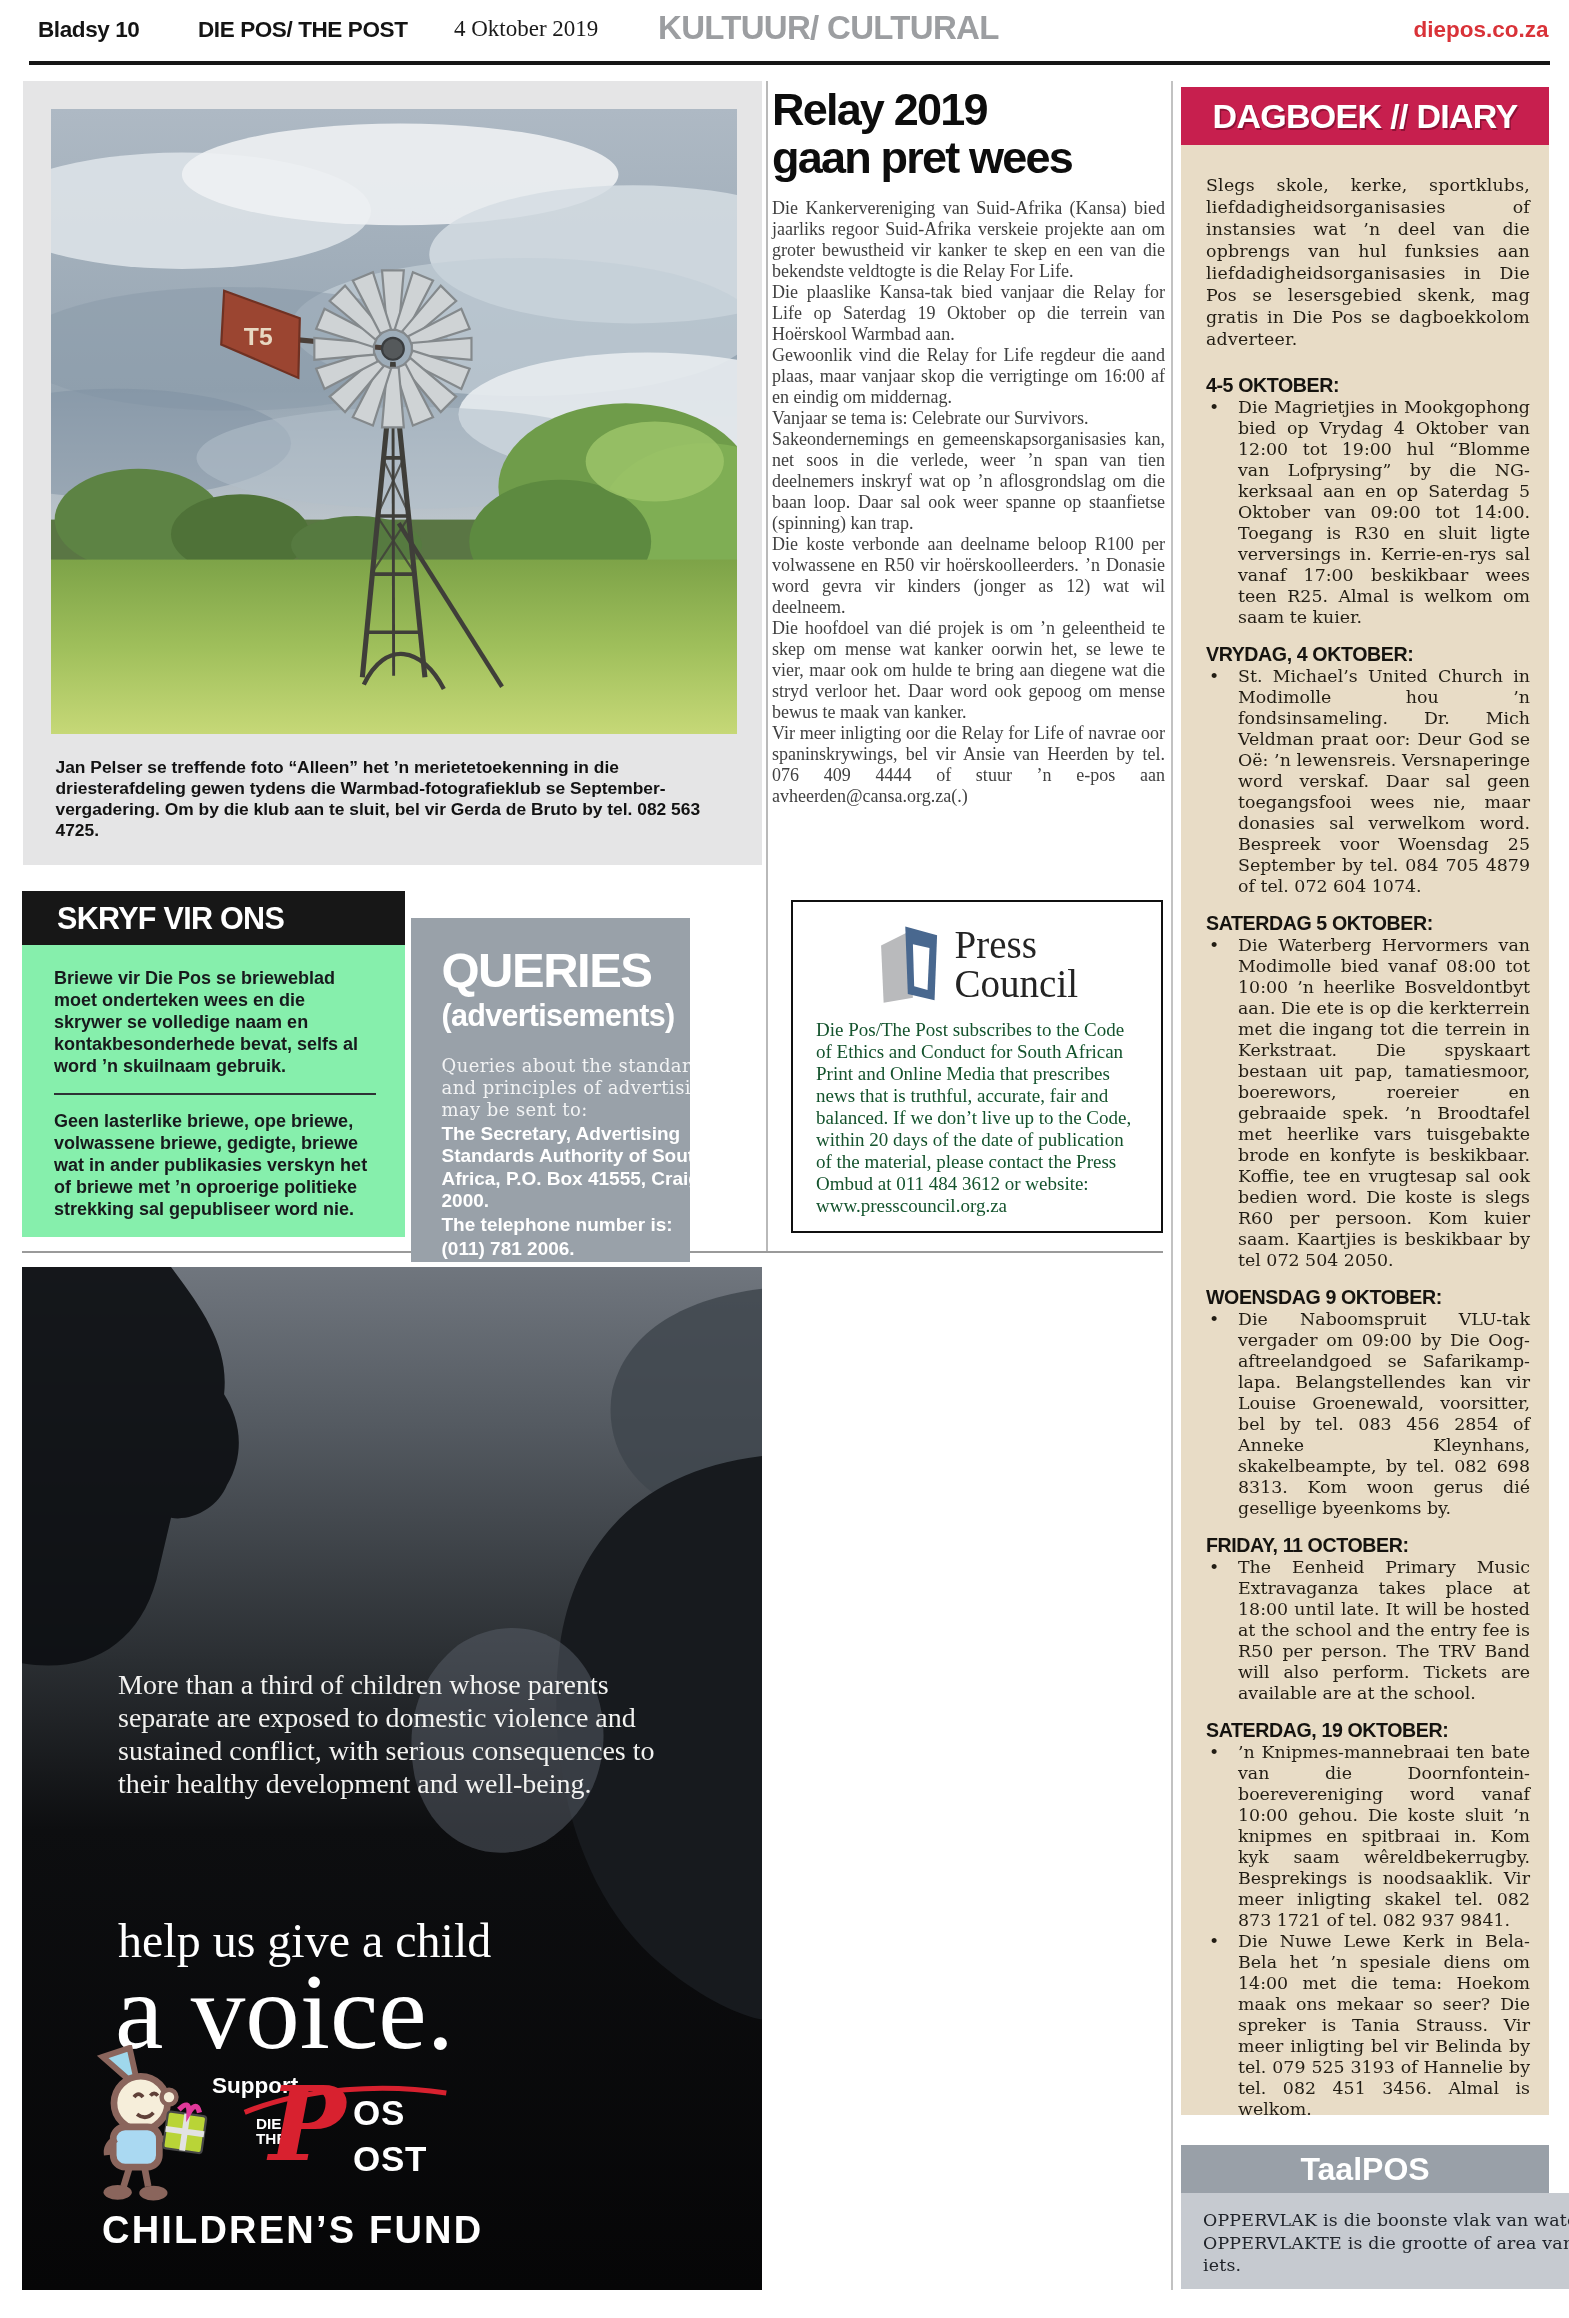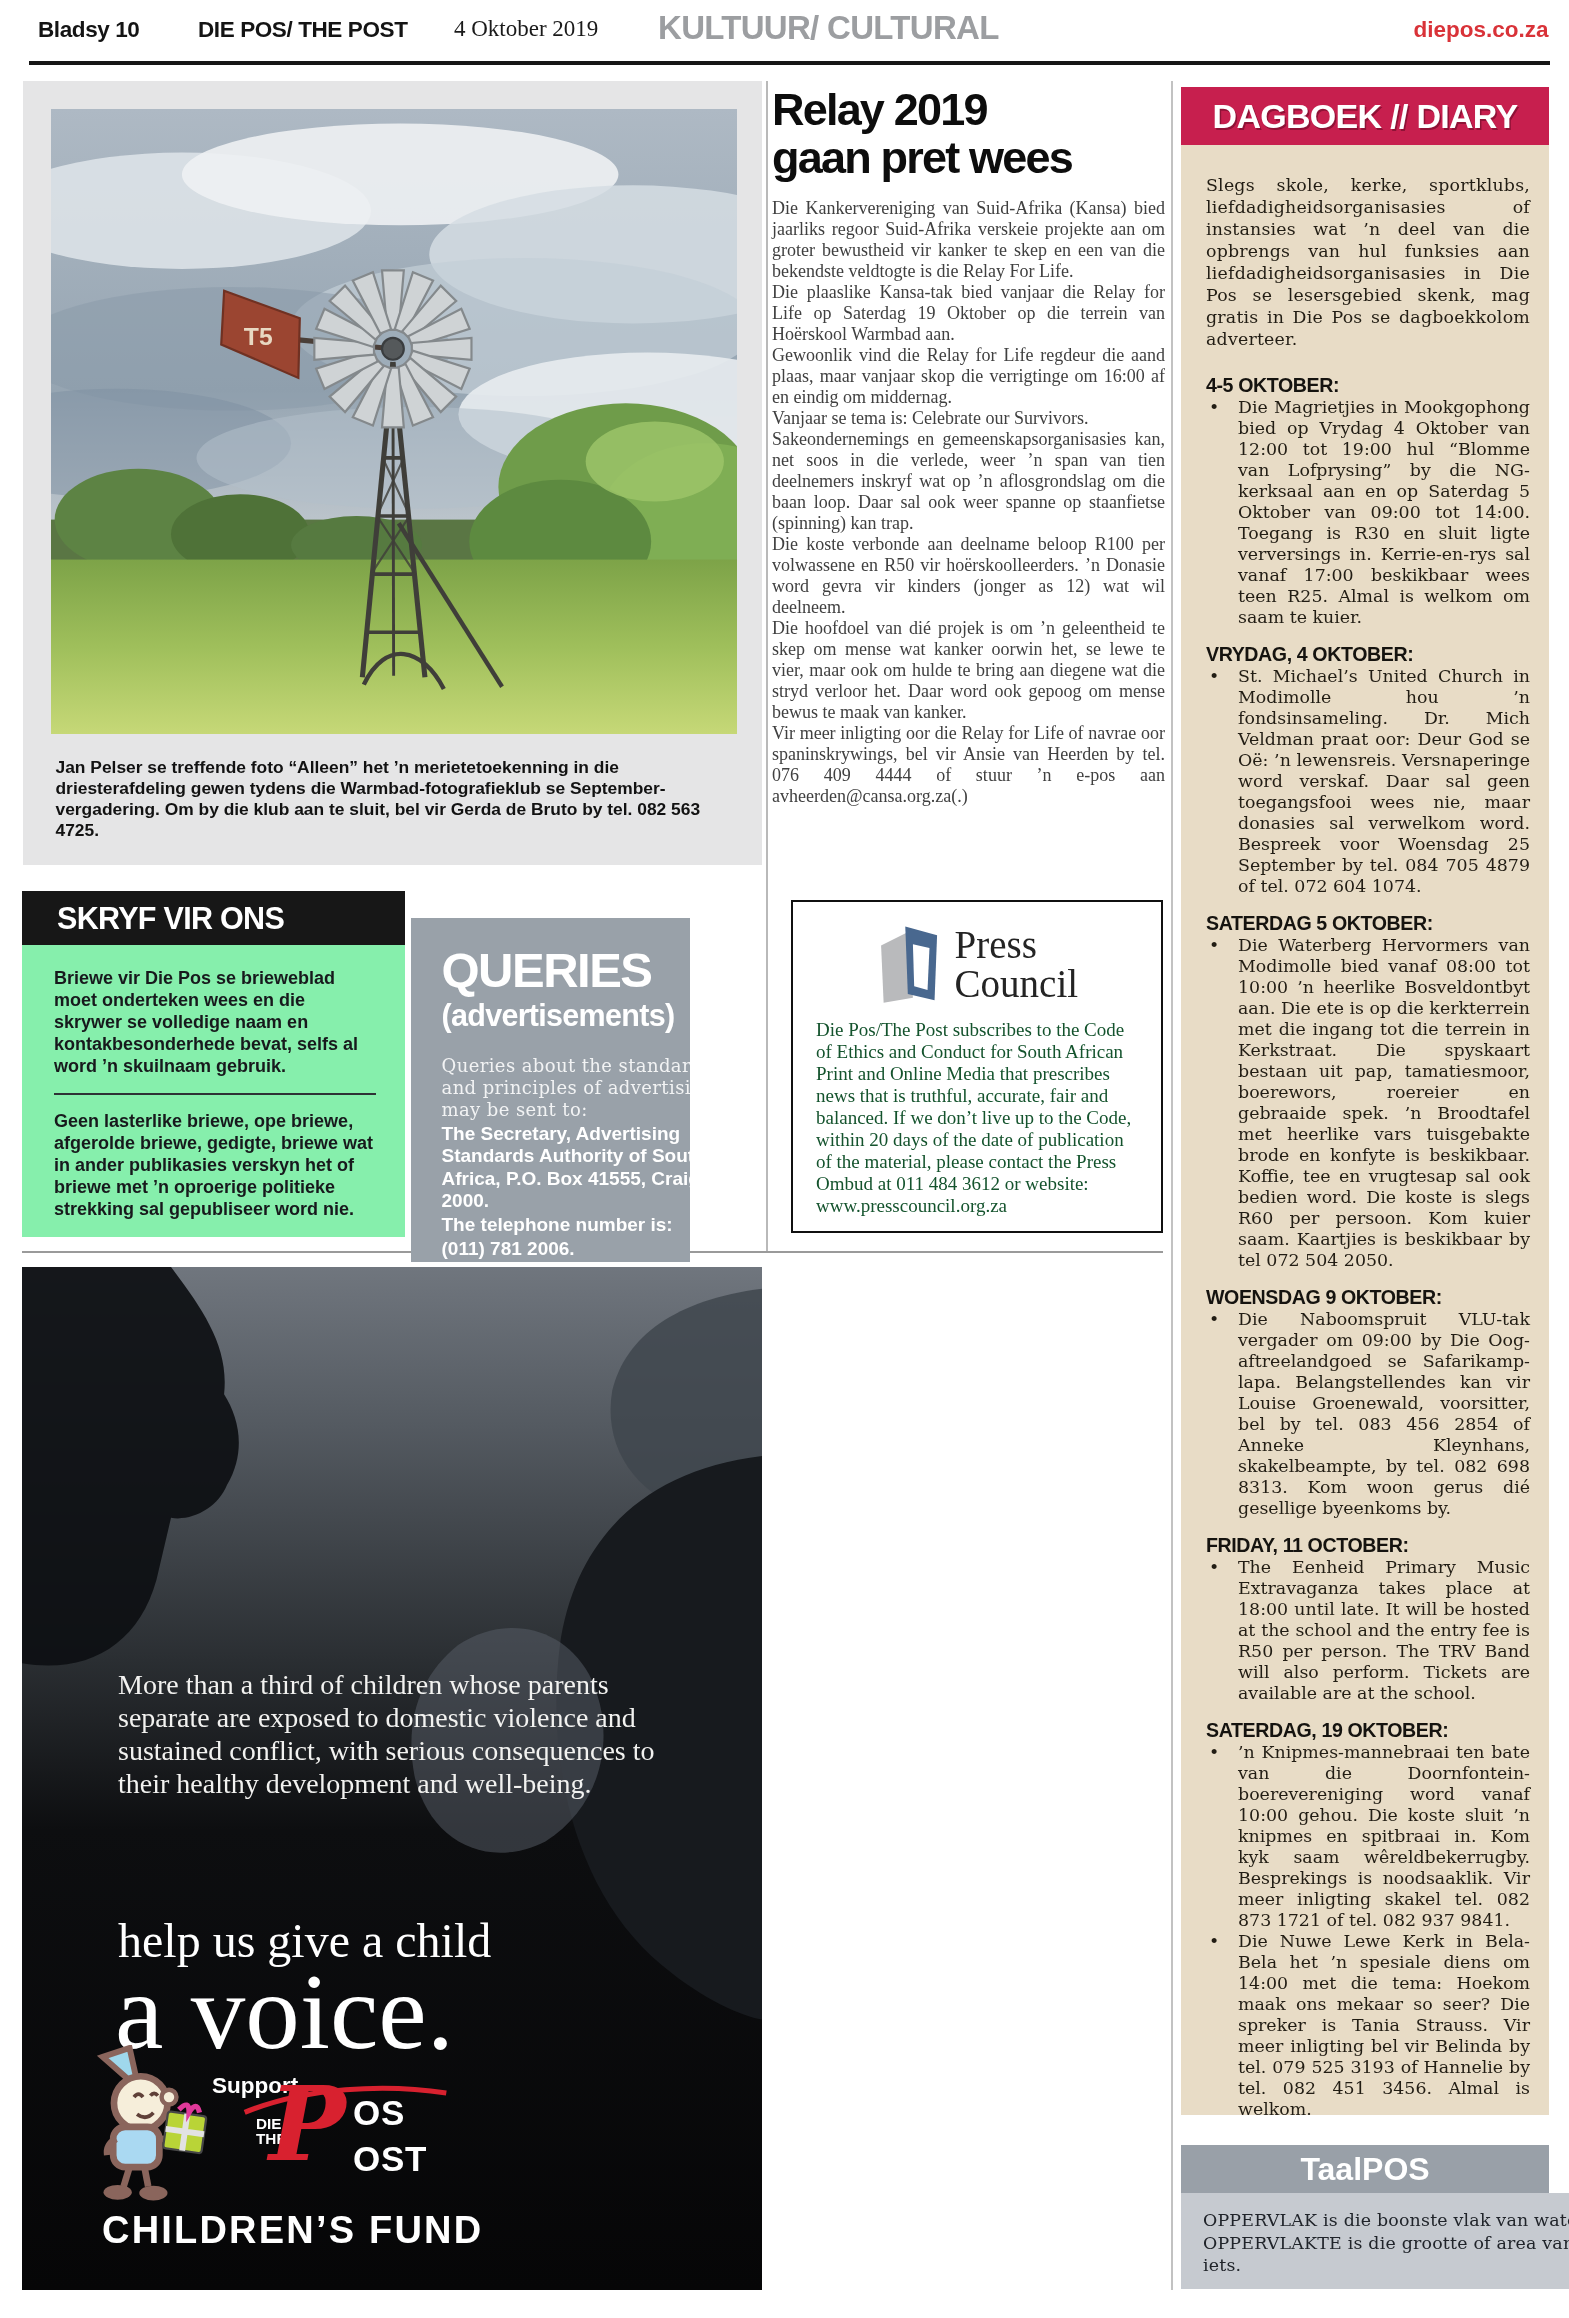--- a/index.html
+++ b/index.html
@@ -173,21 +173,21 @@
     </g>
   </svg>
   <div class="photo-caption">Jan Pelser se treffende foto “Alleen” het ’n merietetoekenning in die driesterafdeling gewen tydens die Warmbad-fotografieklub se September-vergadering. Om by die klub aan te sluit, bel vir Gerda de Bruto by tel. 082 563 4725.</div>
 </div>
 
 <div class="abs skryf">
   <div class="skryf-head">SKRYF VIR ONS</div>
   <div class="skryf-body">
     <p>Briewe vir Die Pos se brieweblad moet onderteken wees en die skrywer se volledige naam en kontakbesonderhede bevat, selfs al word ’n skuilnaam gebruik.</p>
     <hr class="skryf-hr">
-    <p>Geen lasterlike briewe, ope briewe, afgerolde briewe, gedigte, briewe wat in ander publikasies verskyn het of briewe met ’n oproerige politieke strekking sal gepubliseer word nie.</p>
+    <p>Geen lasterlike briewe, ope briewe, volwassene briewe, gedigte, briewe wat in ander publikasies verskyn het of briewe met ’n oproerige politieke strekking sal gepubliseer word nie.</p>
   </div>
 </div>
 
 <div class="abs queries">
   <div class="q-title">QUERIES</div>
   <div class="q-sub">(advertisements)</div>
   <div class="q-intro">Queries about the standards and principles of advertising may be sent to:</div>
   <div class="q-bold">The Secretary, Advertising Standards Authority of South Africa, P.O. Box 41555, Craighall, 2000.</div>
   <div class="q-bold">The telephone number is:</div>
   <div class="q-bold">(011) 781 2006.</div>

